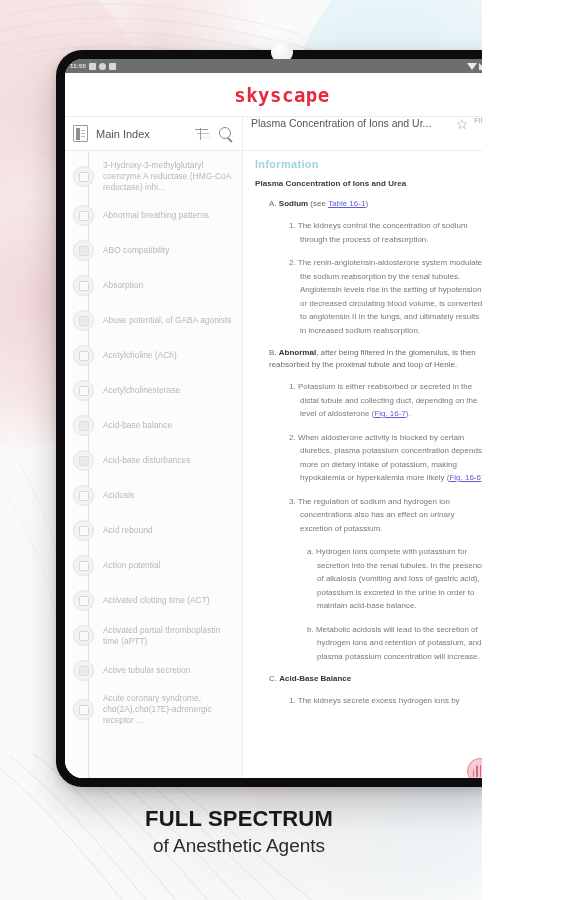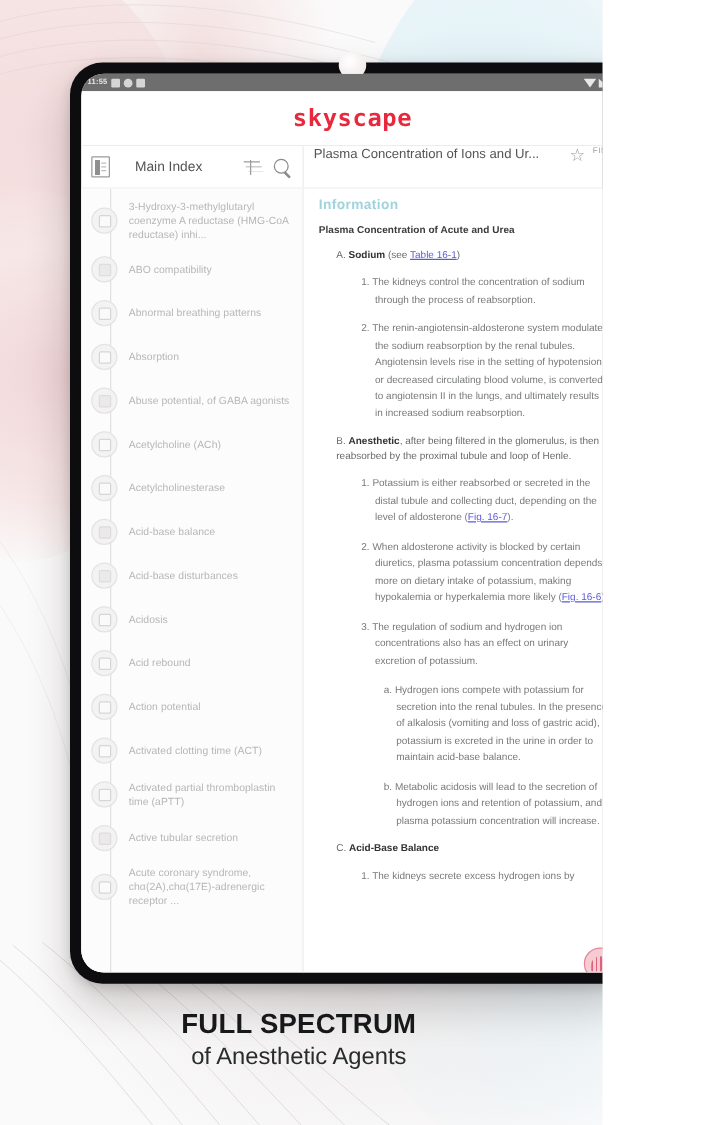--- a/index.html
+++ b/index.html
@@ -201,21 +201,20 @@
     position: absolute;
     right: 2px; top: 4px;
     width: 4px; height: 1.2px;
     background: #bdbdbd;
     box-shadow: 0 3px 0 #bdbdbd, 0 6px 0 #bdbdbd;
   }
   .tb-title {
     font-size: 11px;
     color: #545454;
     white-space: nowrap;
-    margin-left: 12px;
   }
   .tb-spacer { flex: 1; }
   .ic-btn {
     width: 16px; height: 16px;
     position: relative;
     flex: 0 0 auto;
     cursor: pointer;
   }
   .ic-sort::before {
     content: "";
@@ -509,35 +508,35 @@
       <div class="app-body">
 
         <div class="sidebar">
           <div class="idx-item">
               <span class="idx-bullet">
                 <i></i>
               </span>
               <span class="idx-label">3-Hydroxy-3-methylglutaryl coenzyme A reductase (HMG-CoA reductase) inhi...</span>
             </div>
           <div class="idx-item">
+              <span class="idx-bullet">
+                <i></i>
+              </span>
+              <span class="idx-label">Abnormal breathing patterns</span>
+            </div>
+          <div class="idx-item">
               <span class="idx-bullet solid">
                 <i></i>
               </span>
               <span class="idx-label">ABO compatibility</span>
             </div>
           <div class="idx-item">
               <span class="idx-bullet">
                 <i></i>
               </span>
-              <span class="idx-label">Abnormal breathing patterns</span>
-            </div>
-          <div class="idx-item">
-              <span class="idx-bullet">
-                <i></i>
-              </span>
               <span class="idx-label">Absorption</span>
             </div>
           <div class="idx-item">
               <span class="idx-bullet solid">
                 <i></i>
               </span>
               <span class="idx-label">Abuse potential, of GABA agonists</span>
             </div>
           <div class="idx-item">
               <span class="idx-bullet">
@@ -603,40 +602,40 @@
               <span class="idx-bullet">
                 <i></i>
               </span>
               <span class="idx-label">Acute coronary syndrome, chα(2A),chα(17E)-adrenergic receptor ...</span>
             </div>
         </div>
 
         <div class="content">
 
           <div class="info-head">Information</div>
-          <div class="doc-h1">Plasma Concentration of Acute and Urea</div>
+          <div class="doc-h1">Plasma Concentration of Ions and Urea</div>
 
           <div class="lvl-a">
             <span>A.</span>
             <b>Sodium</b><span> (see </span><span class="lnk">Table 16-1</span><span>)</span>
           </div>
 
           <div class="lvl-1">
             <span>1.</span>
             <span>The kidneys control the concentration of sodium through the process of reabsorption.</span>
           </div>
 
           <div class="lvl-1">
             <span>2.</span>
             <span>The renin-angiotensin-aldosterone system modulates the sodium reabsorption by the renal tubules. Angiotensin levels rise in the setting of hypotension or decreased circulating blood volume, is converted to angiotensin II in the lungs, and ultimately results in increased sodium reabsorption.</span>
           </div>
 
           <div class="lvl-a">
             <span>B.</span>
-            <b>Anesthetic</b><span>, after being filtered in the glomerulus, is then reabsorbed by the proximal tubule and loop of Henle.</span>
+            <b>Abnormal</b><span>, after being filtered in the glomerulus, is then reabsorbed by the proximal tubule and loop of Henle.</span>
           </div>
 
           <div class="lvl-1">
             <span>1.</span>
             <span>Potassium is either reabsorbed or secreted in the distal tubule and collecting duct, depending on the level of aldosterone (</span><span class="lnk">Fig. 16-7</span><span>).</span>
           </div>
 
           <div class="lvl-1">
             <span>2.</span>
             <span>When aldosterone activity is blocked by certain diuretics, plasma potassium concentration depends more on dietary intake of potassium, making hypokalemia or hyperkalemia more likely (</span><span class="lnk">Fig. 16-6</span><span>).</span>

